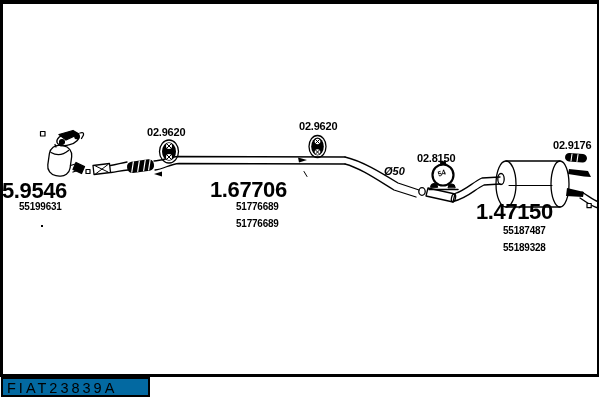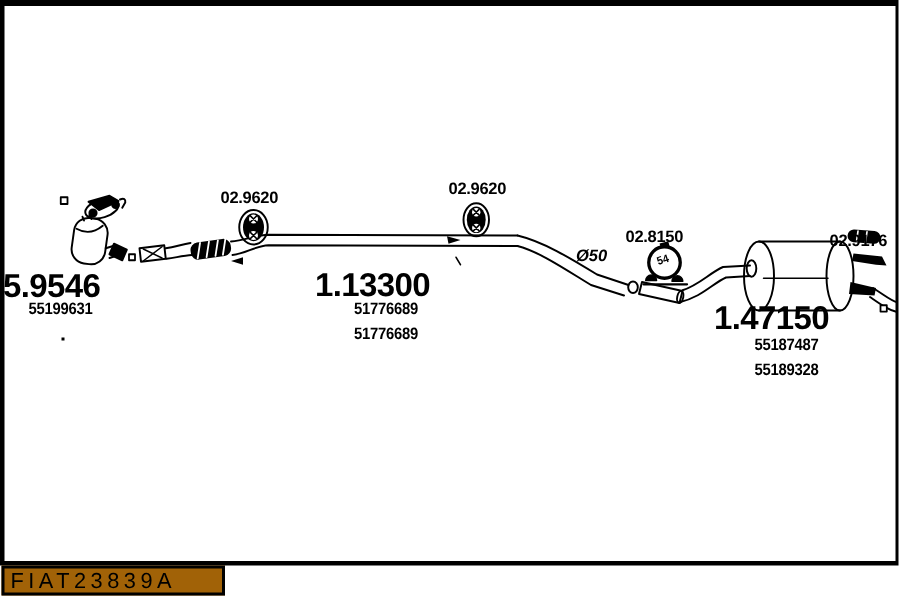--- a/index.html
+++ b/index.html
@@ -19,21 +19,21 @@
     position:absolute; white-space:nowrap; color:#000;
     font-weight:bold; line-height:1; transform-origin:0 0;
   }
   .ref  { font-size:11px; letter-spacing:-0.2px; }
   .big  { font-size:22px; letter-spacing:-0.4px; }
   .oe   { font-size:11px; transform:scaleX(0.9); letter-spacing:-0.2px; }
   .dia  { font-size:11px; font-style:italic; }
   .clampnum { font-size:7.5px; transform:rotate(-18deg) scaleX(0.95); }
   #footer-box {
     position:absolute; left:1px; top:377px; width:149px; height:20px;
-    border:2px solid #000; background:#a16207;
+    border:2px solid #000; background:#0369a1;
   }
   #footer-text {
     position:absolute; left:4px; top:2px;
     font-size:14.5px; font-weight:400; letter-spacing:3px; line-height:15px;
     white-space:nowrap;
   }
 </style>
 </head>
 <body>
 
@@ -134,27 +134,27 @@
         <path d="M580,198 C588,203.5 592,206.5 598,208"></path>
         <rect x="587" y="203.5" width="4.2" height="4.2" fill="#fff" stroke-width="1.2"></rect>
       </g>
     </g>
   </svg>
 
   <div class="lbl ref" style="left:147px; top:126.5px;">02.9620</div>
   <div class="lbl ref" style="left:299px; top:120.5px;">02.9620</div>
   <div class="lbl ref" style="left:417px; top:153px;text-align:center;">02.8150</div>
   <div class="lbl clampnum" style="left:437px; top:171px;">54</div>
-  <div class="lbl ref" style="left:553px; top:156px;text-align:right;">02.9176</div>
+  <div class="lbl ref" style="left:553px; top:140px;text-align:right;">02.9176</div>
   <div class="lbl dia" style="left:384px; top:165.5px;">Ø50</div>
 
   <div class="lbl big" style="left:2px; top:180px;">5.9546</div>
   <div class="lbl oe" style="left:19px; top:200.5px;">55199631</div>
 
-  <div class="lbl big" style="left:210px; top:179px;">1.13300</div>
+  <div class="lbl big" style="left:210px; top:179px;">1.67706</div>
   <div class="lbl oe" style="left:236px; top:200.5px;">51776689</div>
   <div class="lbl oe" style="left:236px; top:217.5px;">51776689</div>
 
   <div class="lbl big" style="left:476px; top:201px;">1.47150</div>
   <div class="lbl oe" style="left:503px; top:224.5px;">55187487</div>
   <div class="lbl oe" style="left:503px; top:241.5px;">55189328</div>
 
   <div id="footer-box">
     <div id="footer-text">FIAT23839A</div>
   </div>

